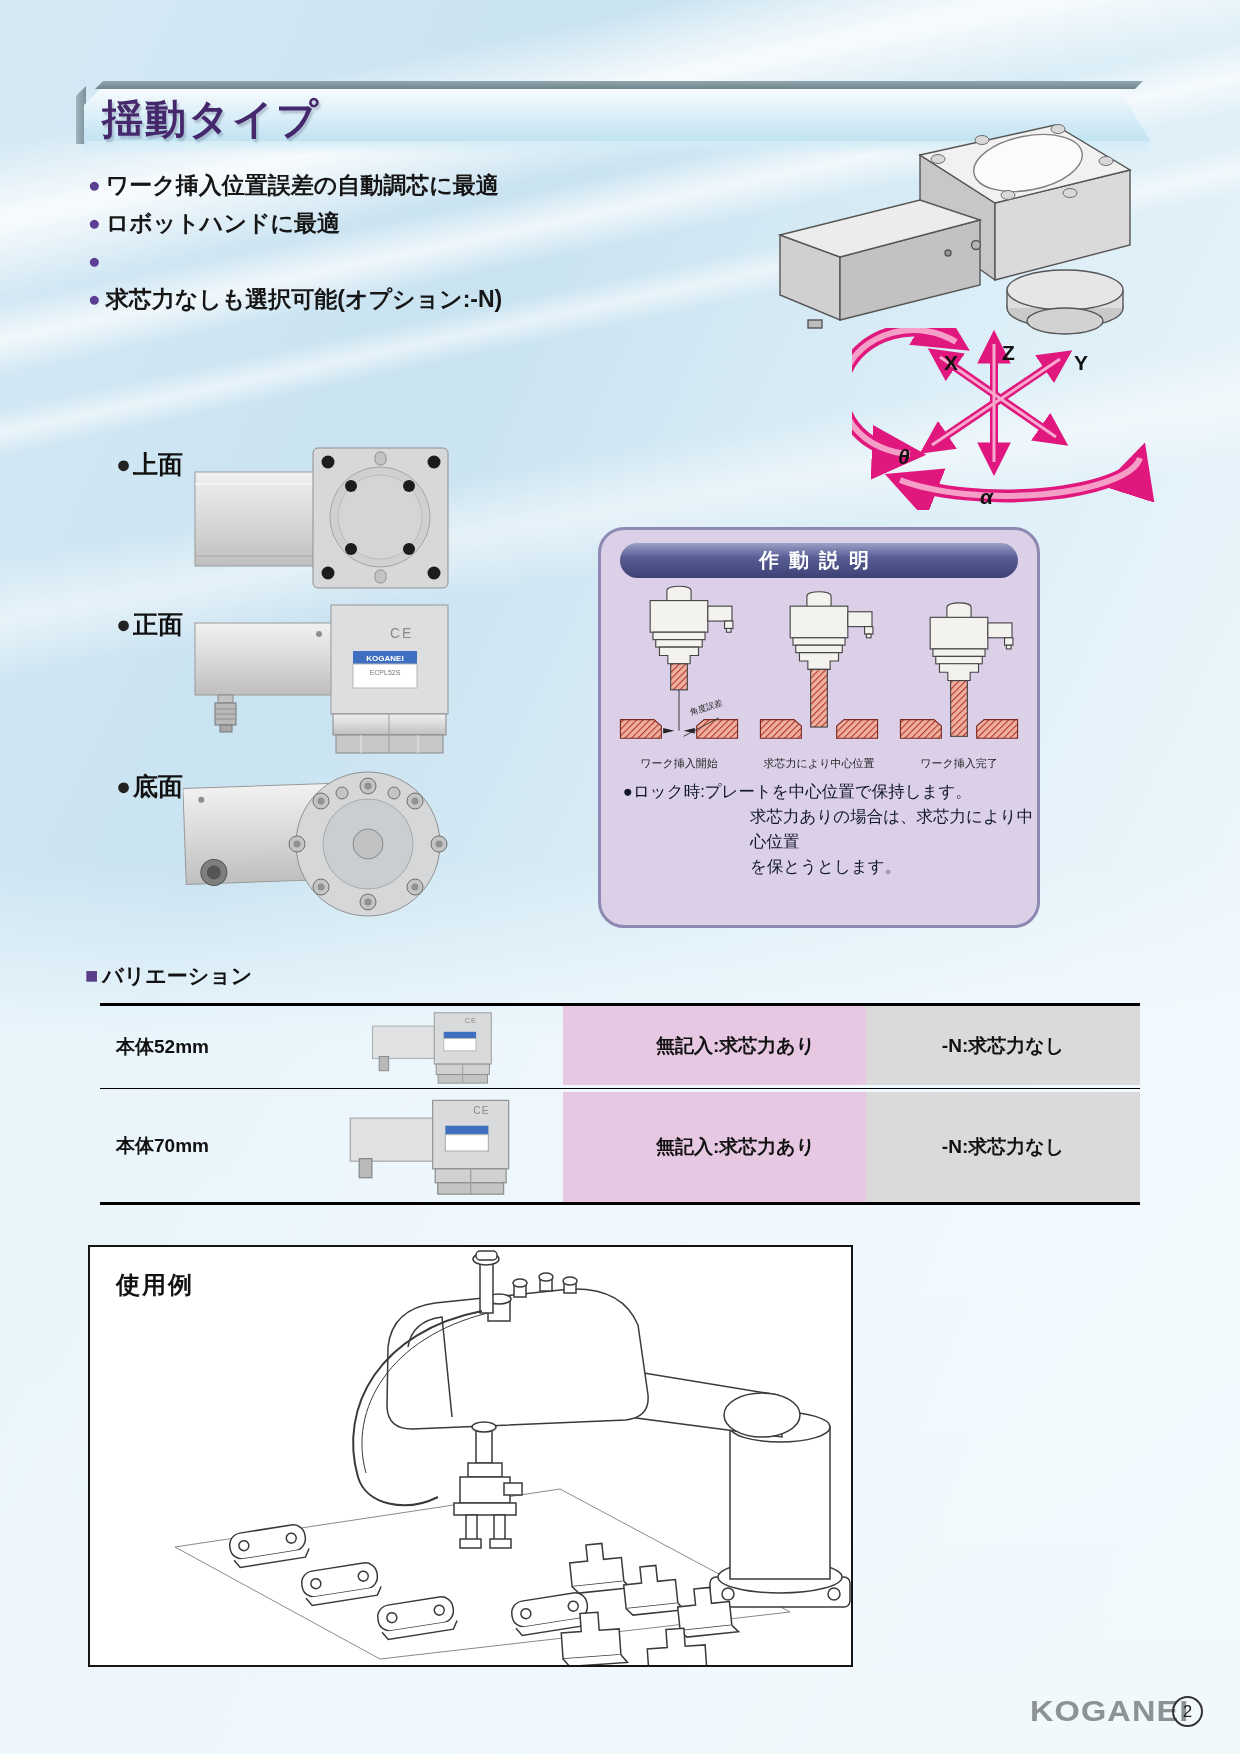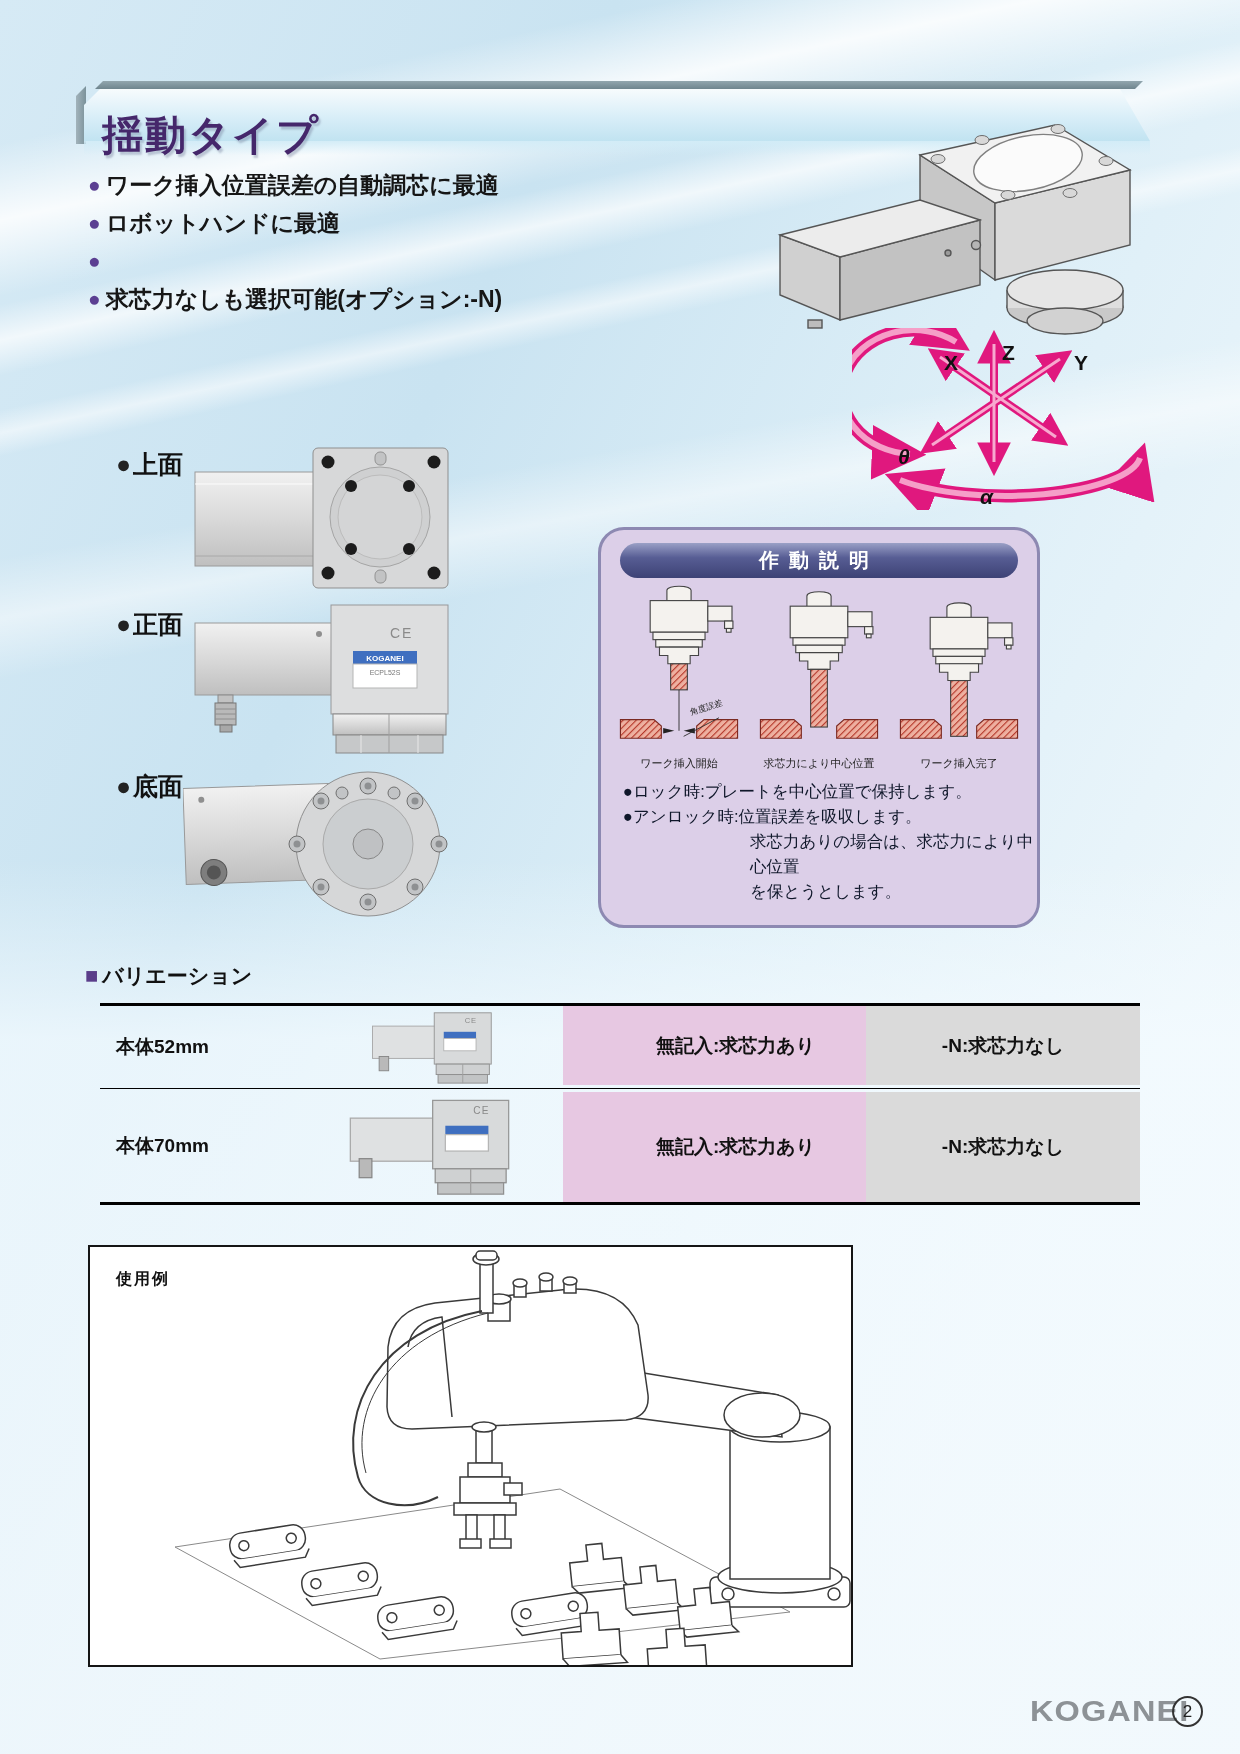--- a/index.html
+++ b/index.html
@@ -14,21 +14,21 @@
   .sw1{top:-10px;height:150px;background:linear-gradient(180deg,rgba(255,255,255,0) 0%,rgba(255,255,255,.85) 50%,rgba(255,255,255,0) 100%);transform:rotate(-12deg);}
   .sw2{top:150px;height:70px;background:linear-gradient(180deg,rgba(255,255,255,0),rgba(255,255,255,.7),rgba(255,255,255,0));transform:rotate(-12deg);}
   .sw3{top:255px;height:46px;background:linear-gradient(180deg,rgba(255,255,255,0),rgba(255,255,255,.55),rgba(255,255,255,0));transform:rotate(-12deg);}
   .sw4{top:430px;height:120px;background:linear-gradient(180deg,rgba(255,255,255,0),rgba(255,255,255,.5),rgba(255,255,255,0));transform:rotate(-10deg);}
   .pagefade{position:absolute;left:0;right:0;top:860px;bottom:0;background:linear-gradient(180deg,rgba(243,250,253,0) 0%,rgba(244,251,255,.75) 20%,rgba(242,249,253,.85) 100%);pointer-events:none;}
   
   .tb-strip{left:95px;top:81px;width:1048px;height:8px;background:linear-gradient(180deg,#92a6ae,#6f858e);clip-path:polygon(8px 0,100% 0,calc(100% - 8px) 100%,0 100%);}
   .tb-bevel{left:76px;top:86px;width:10px;height:58px;background:linear-gradient(90deg,#a2b3bb,#7b929b);clip-path:polygon(0 10px,100% 0,100% 100%,0 100%);}
   .tb-panel{left:84px;top:89px;width:1066px;height:52px;background:linear-gradient(180deg,#f7fbfd 0%,#d8eef8 55%,#c1e3f1 100%);clip-path:polygon(16px 0,calc(100% - 30px) 0,100% 100%,0 100%,0 16px);}
   .tb-under{left:84px;top:141px;width:1066px;height:14px;background:linear-gradient(180deg,rgba(210,236,247,.95),rgba(210,236,247,0));}
-  .title-text{left:102px;top:92px;font-size:41px;font-weight:bold;color:#45276b;letter-spacing:2px;text-shadow:2px 3px 2px rgba(100,110,140,.35);margin-top:16px;}
+  .title-text{left:102px;top:92px;font-size:41px;font-weight:bold;color:#45276b;letter-spacing:2px;text-shadow:2px 3px 2px rgba(100,110,140,.35);}
   
   .features{left:88px;top:166px;}
   .feature{display:flex;align-items:center;height:38px;font-size:23px;font-weight:bold;color:#161616;}
   .fb{color:#5b3f92;font-size:21px;margin-right:5px;}
   
   .viewlabel{font-size:25px;font-weight:bold;color:#111;}
   .viewlabel .fbk{color:#222;margin-right:2px;}
   
   .opbox{left:598px;top:527px;width:442px;height:401px;background:#dccfe8;border:3px solid #8d89b2;border-radius:26px;box-sizing:border-box;}
   .oppill{width:398px;height:35px;margin:13px auto 0;border-radius:18px;background:linear-gradient(180deg,#9aa0c6 0%,#575d94 42%,#3d4275 100%);color:#fff;font-size:20px;font-weight:bold;letter-spacing:10px;display:flex;align-items:center;justify-content:center;}
@@ -46,21 +46,21 @@
   .var-row.r2{height:113px;border-top:1.5px solid #000;}
   .var-size{width:180px;padding-left:16px;font-size:19px;font-weight:bold;}
   .var-img{width:285px;display:flex;justify-content:center;align-items:center;}
   .cellcolor{position:absolute;display:flex;align-items:center;justify-content:center;font-size:19px;font-weight:bold;}
   .var-pink{left:463px;width:345px;background:#e7c8e2;}
   .var-gray{left:766px;width:274px;background:#dadada;}
   .r1 .cellcolor{top:0;bottom:3px;}
   .r2 .cellcolor{top:3px;bottom:0;}
   
   .usage-box{left:88px;top:1245px;width:765px;height:422px;background:#fff;border:2px solid #151515;box-sizing:border-box;}
-  .usage-title{position:absolute;left:26px;top:22px;font-size:16px;font-weight:bold;letter-spacing:2px;color:#111;}
+  .usage-title{position:absolute;left:26px;top:22px;font-size:24px;font-weight:bold;letter-spacing:2px;color:#111;}
   
   .logo{left:1030px;top:1695px;font-size:29px;font-weight:800;color:#8d9296;letter-spacing:1px;transform:scaleX(1.12);transform-origin:left;}
   .pagenum{left:1172px;top:1696px;width:27px;height:27px;border:2px solid #333;border-radius:50%;display:flex;align-items:center;justify-content:center;font-size:17px;color:#222;background:transparent;}
   svg text{font-family:"Liberation Sans","DejaVu Sans",sans-serif;}
 </style>
 </head>
 <body>
 
 <div id="page">
 
@@ -339,21 +339,20 @@
           <g fill="url(#h3)" stroke="#7a2a22" stroke-width="1.2">
             <polygon points="12,148 48,148 56,155 56,168 12,168"></polygon>
             <polygon points="138,148 102,148 94,155 94,168 138,168"></polygon>
           </g>
         </svg>
         <div class="opcap">ワーク挿入完了</div>
       </div>
     </div>
     <div class="opnotes">
       <div>●ロック時:プレートを中心位置で保持します。</div>
-      <div>●アンロック時:位置誤差を吸収します。</div>
       <div class="indent">求芯力ありの場合は、求芯力により中心位置</div>
       <div class="indent">を保とうとします。</div>
     </div>
   </div>
 
   <div class="abs varhead">
     <span class="sq">■</span>
     <span>バリエーション</span>
   </div>
 

